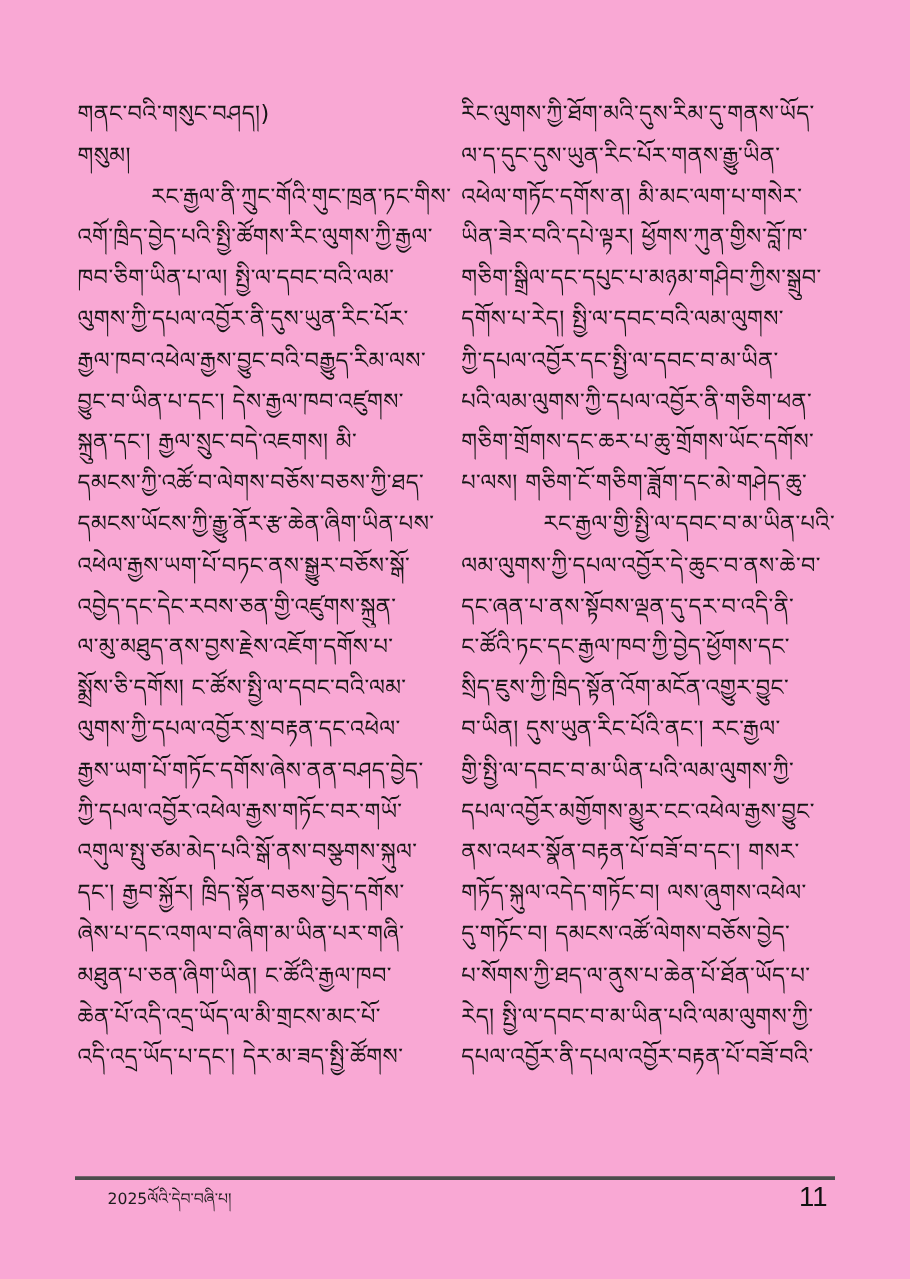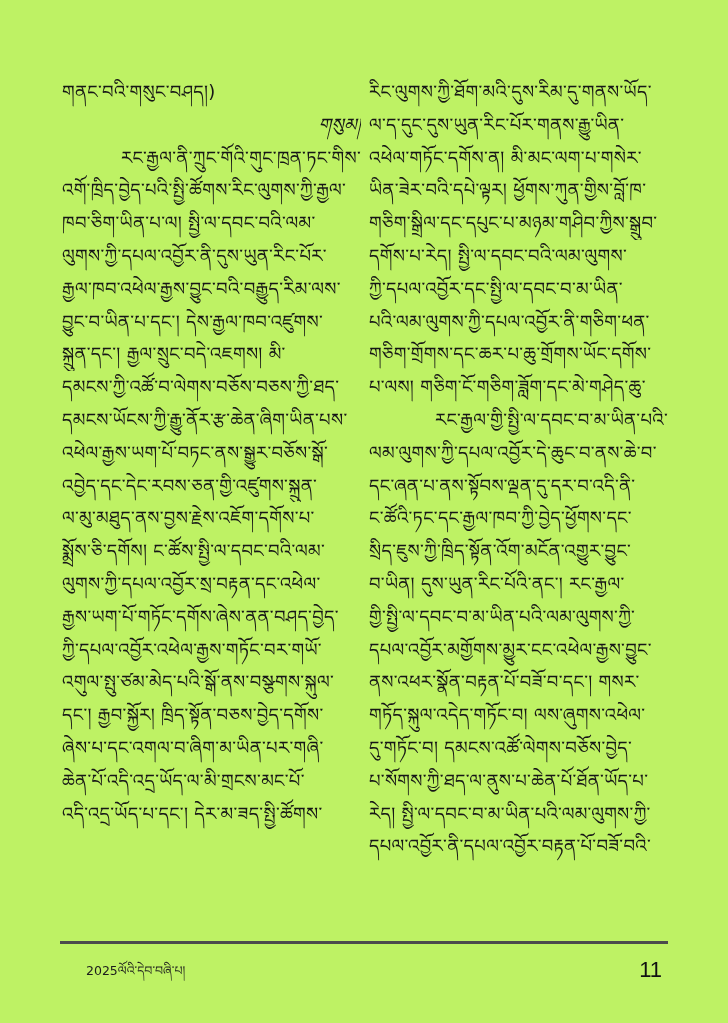--- a/index.html
+++ b/index.html
@@ -1,21 +1,21 @@
 <!DOCTYPE html>
 <html><head>
 <meta charset="utf-8">
 <style>
   html, body { margin: 0; padding: 0; background: #e8e8e8; }
   .page {
     position: relative;
     width: 728px;
     height: 1023px;
     margin: 0 auto;
-    background: #bef264;
+    background: #f9a8d4;
     font-family: "DejaVu Sans", sans-serif;
     color: #161616;
     overflow: hidden;
   }
   .text-area {
     position: absolute;
     left: 62px;
     top: 76px;
     width: 606px;
     display: flex;
@@ -28,42 +28,41 @@
   .tline {
     font-size: 18px;
     line-height: 32.8px;
     height: 32.8px;
     white-space: nowrap;
     overflow: hidden;
     letter-spacing: 0.3px;
     text-align: left;
   }
   .tline.center {
-    text-align: right;
-    font-style: italic;
+    text-align: left;
   }
   .tline.indent {
     padding-left: 38px;
     text-align: right;
   }
   .footer {
     position: absolute;
     left: 60px;
     top: 941px;
     width: 608px;
   }
   .footer-rule {
     height: 3px;
     background: #4c4c4c;
   }
   .footer-row {
     display: flex;
     justify-content: space-between;
     align-items: flex-start;
-    margin-top: 13px;
+    margin-top: 1px;
   }
   .issue-label {
     font-size: 12.5px;
     padding-left: 26px;
     color: #1c1c1c;
   }
   .page-number {
     font-family: Liberation Sans, sans-serif;
     font-size: 22px;
     color: #111;
@@ -90,20 +89,21 @@
         <div class="tline">འཕེལ་རྒྱས་ཡག་པོ་བཏང་ནས་སྒྱུར་བཅོས་སྒོ་</div>
         <div class="tline">འབྱེད་དང་དེང་རབས་ཅན་གྱི་འཛུགས་སྐྲུན་</div>
         <div class="tline">ལ་མུ་མཐུད་ནས་བྱས་རྗེས་འཇོག་དགོས་པ་</div>
         <div class="tline">སྨྲོས་ཅི་དགོས། ང་ཚོས་སྤྱི་ལ་དབང་བའི་ལམ་</div>
         <div class="tline">ལུགས་ཀྱི་དཔལ་འབྱོར་སྲ་བརྟན་དང་འཕེལ་</div>
         <div class="tline">རྒྱས་ཡག་པོ་གཏོང་དགོས་ཞེས་ནན་བཤད་བྱེད་</div>
         <div class="tline">ཀྱི་དཔལ་འབྱོར་འཕེལ་རྒྱས་གཏོང་བར་གཡོ་</div>
         <div class="tline">འགུལ་སྤུ་ཙམ་མེད་པའི་སྒོ་ནས་བསྩགས་སྐུལ་</div>
         <div class="tline">དང་། རྒྱབ་སྐྱོར། ཁྲིད་སྟོན་བཅས་བྱེད་དགོས་</div>
         <div class="tline">ཞེས་པ་དང་འགལ་བ་ཞིག་མ་ཡིན་པར་གཞི་</div>
+        <div class="tline">མཐུན་པ་ཅན་ཞིག་ཡིན། ང་ཚོའི་རྒྱལ་ཁབ་</div>
         <div class="tline">ཆེན་པོ་འདི་འདྲ་ཡོད་ལ་མི་གྲངས་མང་པོ་</div>
         <div class="tline">འདི་འདྲ་ཡོད་པ་དང་། དེར་མ་ཟད་སྤྱི་ཚོགས་</div>
       </div>
     <div class="column" id="col-right">
         <div class="tline">རིང་ལུགས་ཀྱི་ཐོག་མའི་དུས་རིམ་དུ་གནས་ཡོད་</div>
         <div class="tline">ལ་ད་དུང་དུས་ཡུན་རིང་པོར་གནས་རྒྱུ་ཡིན་</div>
         <div class="tline">འཕེལ་གཏོང་དགོས་ན། མི་མང་ལག་པ་གསེར་</div>
         <div class="tline">ཡིན་ཟེར་བའི་དཔེ་ལྟར། ཕྱོགས་ཀུན་གྱིས་བློ་ཁ་</div>
         <div class="tline">གཅིག་སྒྲིལ་དང་དཔུང་པ་མཉམ་གཤིབ་ཀྱིས་སྒྲུབ་</div>
         <div class="tline">དགོས་པ་རེད། སྤྱི་ལ་དབང་བའི་ལམ་ལུགས་</div>

